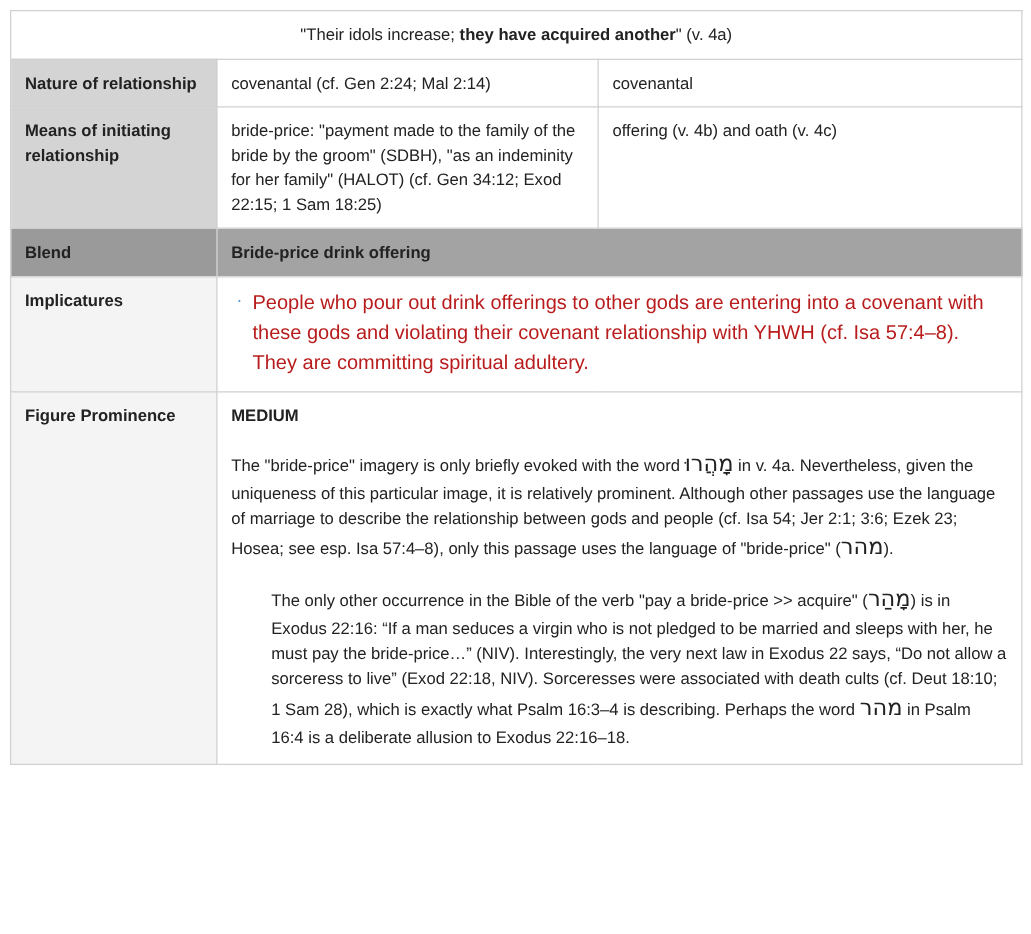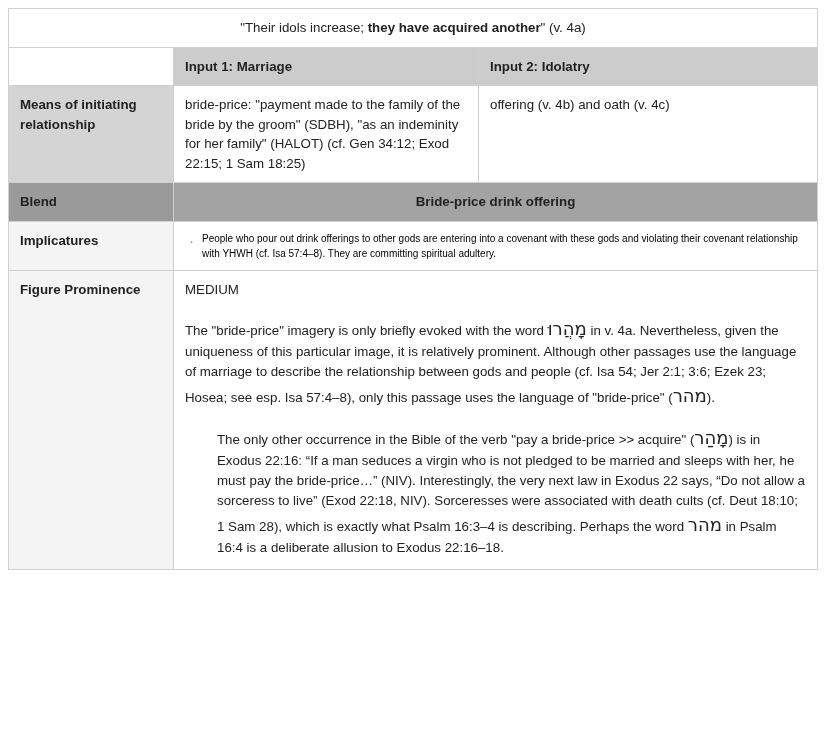--- a/index.html
+++ b/index.html
@@ -88,21 +88,21 @@
     font-weight: bold;
     font-size: 13.4px;
     padding-top: 10px;
     padding-bottom: 11px;
     border-color: #9a9a9a;
   }
   .blend-val {
     background: #a3a3a3;
     color: #ffffff;
     font-weight: bold;
-    text-align: center;
+    text-align: left;
     font-size: 13.6px;
     padding-top: 10px;
     padding-bottom: 11px;
     border-color: #a3a3a3;
   }
 
   
   .impl-lbl {
     background: #f4f4f4;
     font-weight: bold;
@@ -114,22 +114,22 @@
     background: #ffffff;
     padding-top: 11px;
     padding-bottom: 14px;
   }
   .impl-list {
     margin: 0;
     padding-left: 17px;
     list-style: none;
   }
   .impl-list li {
-    color: #000000;
-    font-size: 10px;
+    color: #b91c1c;
+    font-size: 16px;
     line-height: 1.52;
     position: relative;
   }
   .impl-list li:before {
     content: "\00b7";
     position: absolute;
     left: -13px;
     top: -1px;
     color: #5b9bd5;
     font-size: 15px;
@@ -147,21 +147,21 @@
     padding-top: 11px;
     padding-bottom: 14px;
   }
   .fig-val p {
     margin: 0 0 15px 0;
     font-size: 13.3px;
     line-height: 1.5;
   }
   .fig-val p:last-child { margin-bottom: 2px; margin-left: 32px; }
   .fig-heading {
-    font-weight: normal;
+    font-weight: bold;
     font-size: 13.3px;
     margin: 0 0 1px 0;
     line-height: 1.4;
   }
   .heb {
     font-family: "DejaVu Sans", sans-serif;
     direction: rtl;
     unicode-bidi: isolate;
     font-size: 18px;
   }
@@ -177,28 +177,28 @@
         <col class="c3">
     </colgroup>
     <tbody>
 
       <tr>
         <td class="title-cell" colspan="3">
           <span>"Their idols increase; </span><span class="bold-part">they have acquired another</span><span>" (v. 4a)</span>
         </td>
       </tr>
 
-      <tr>
-        <td class="hdr-blank"></td>
-        <td class="hdr-gray">Input 1: Marriage</td>
-        <td class="hdr-gray">Input 2: Idolatry</td>
-      </tr>
-
-
-
+
+
+
+      <tr class="row-nature">
+        <td class="lbl">Nature of relationship</td>
+        <td class="val">covenantal (cf. Gen 2:24; Mal 2:14)</td>
+        <td class="val">covenantal</td>
+      </tr>
 
       <tr class="row-means">
         <td class="lbl">Means of initiating relationship</td>
         <td class="val">bride-price: "payment made to the family of the bride by the groom" (SDBH), "as an indeminity for her family" (HALOT) (cf. Gen 34:12; Exod 22:15; 1 Sam 18:25)</td>
         <td class="val">offering (v. 4b) and oath (v. 4c)</td>
       </tr>
 
       <tr>
         <td class="blend-lbl">Blend</td>
         <td class="blend-val" colspan="2">Bride-price drink offering</td>

